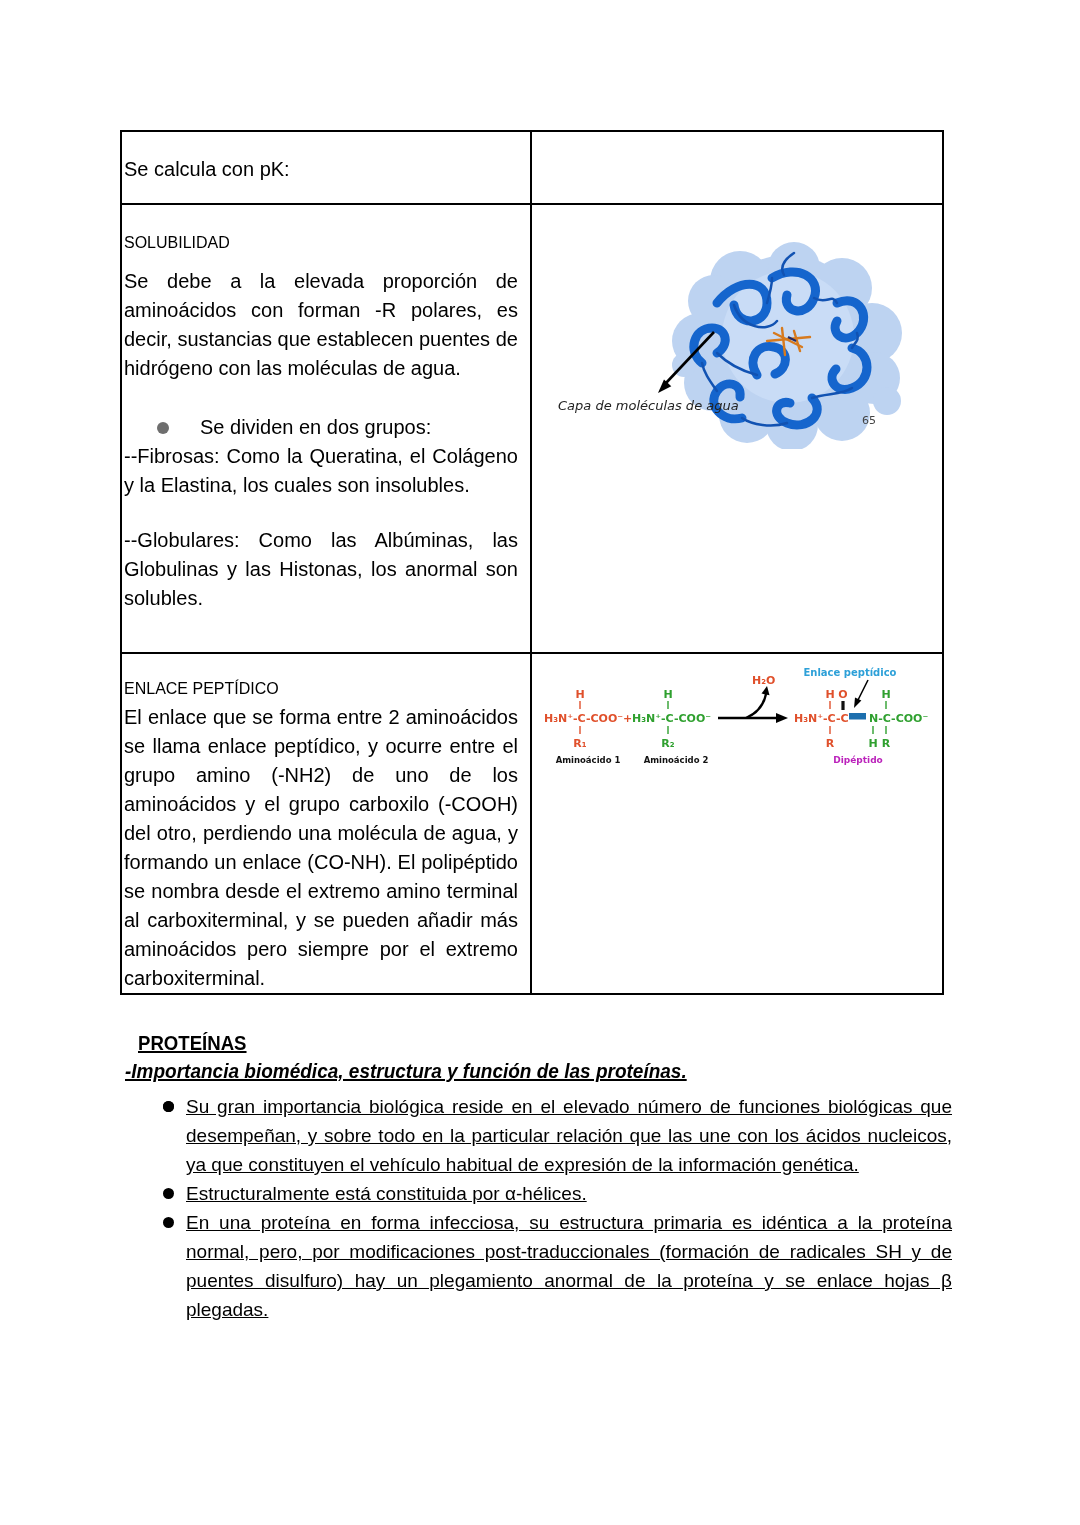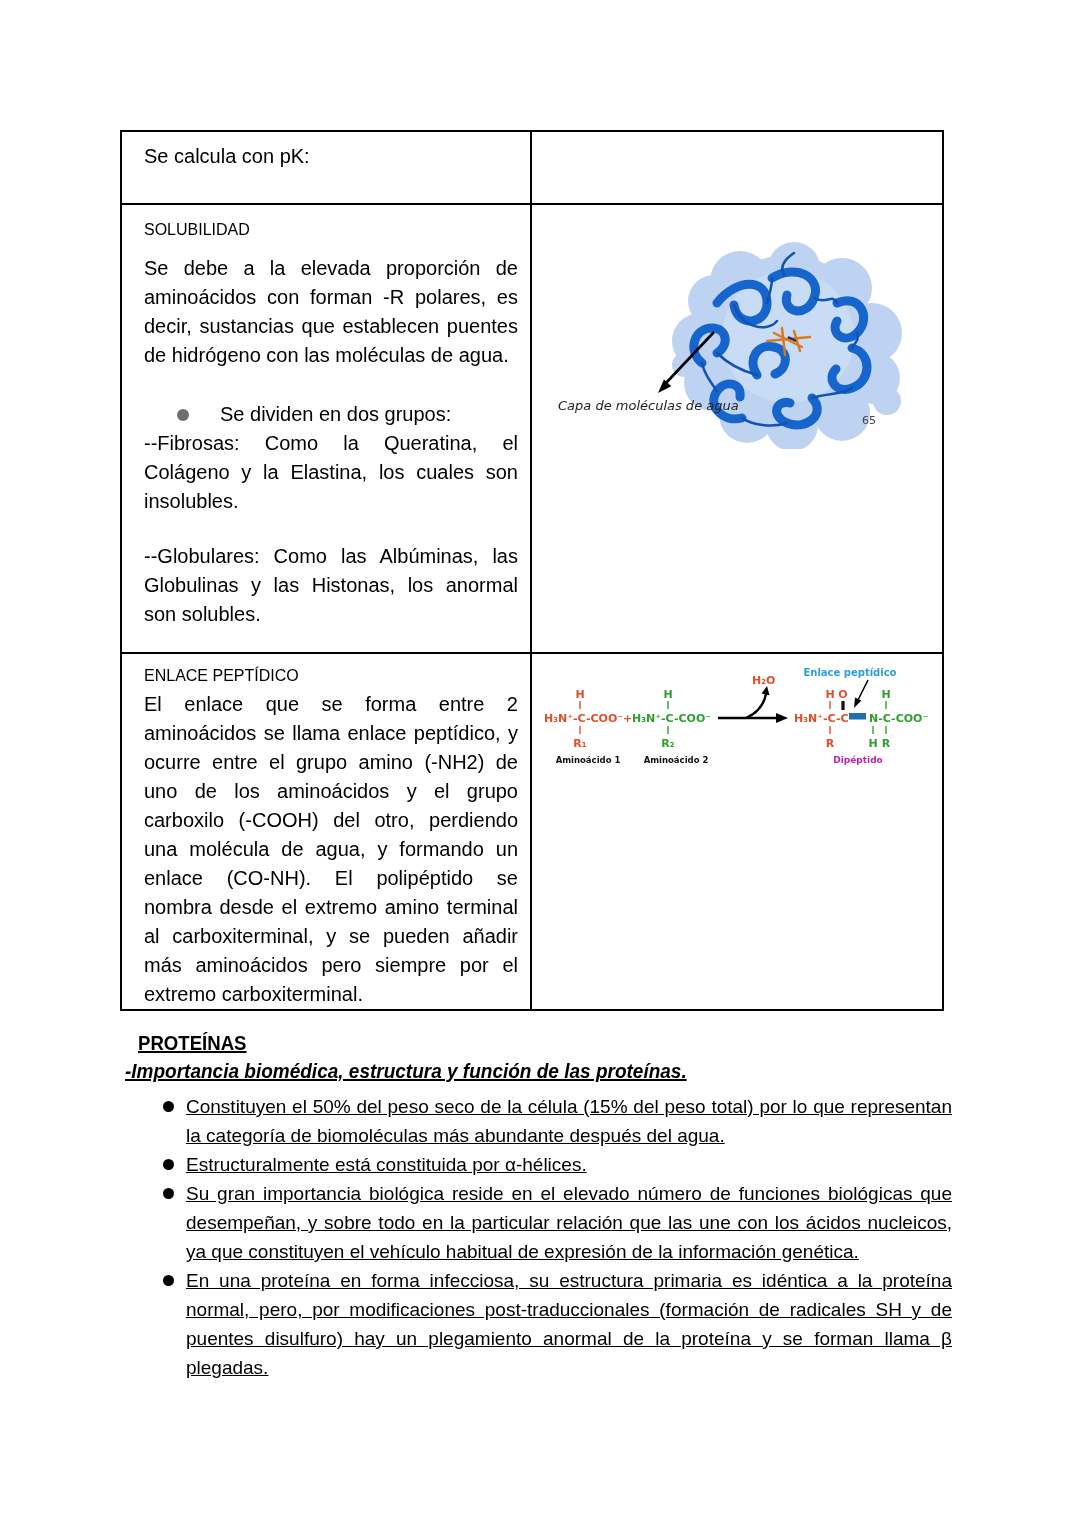--- a/index.html
+++ b/index.html
@@ -13,21 +13,21 @@
     table-layout:fixed;width:822px;
   }
   table.doc td{
     border:2px solid #000;vertical-align:top;padding:0;overflow:hidden;
   }
   td.c-left{width:408px;}
   td.c-right{width:410px;position:relative;}
   tr.r1 td{height:71px;}
   tr.r2 td{height:447px;}
   tr.r3 td{height:330px;}
-  .cellpad{padding:10px 12px 0 22px;}
+  .cellpad{padding:10px 12px 0 2px;margin-top:13px;}
   .celltext{font-size:20px;line-height:29px;text-align:justify;}
   .cellheading{font-size:16px;line-height:29px;margin:0 0 10px 0;}
   .para{margin:0;}
   .mt-sm{margin-top:26px;}
   .bullet-line{margin-top:30px;display:flex;align-items:baseline;line-height:29px;font-size:20px;text-align:center;}
   .gray-dot{
     flex:0 0 auto;width:12px;height:12px;border-radius:50%;background:#6e6e6e;
     margin:0 0 0 33px;position:relative;top:0px;align-self:center;
   }
   .bullet-line .bl-text{margin-left:31px;}
@@ -207,20 +207,20 @@
         </svg>
       </td>
     </tr>
   </tbody>
     </table>
 
   <div class="proteins">
     <div class="prot-heading">PROTEÍNAS</div>
     <div class="prot-sub">-Importancia biomédica, estructura y función de las proteínas.</div>
     <ul class="prot-list">
-      <li><span class="dot"></span><span>Constituyen el 50% del peso seco de la célula (15% del peso total) por lo que representan la categoría de biomoléculas más abundante después del agua.</span></li>
+      <li><span class="dot"></span></li>
+      <li><span class="dot"></span><span>Su gran importancia biológica reside en el elevado número de funciones biológicas que desempeñan, y sobre todo en la particular relación que las une con los ácidos nucleicos, ya que constituyen el vehículo habitual de expresión de la información genética.</span></li>
       <li><span class="dot"></span><span>Estructuralmente está constituida por α-hélices.</span></li>
-      <li><span class="dot"></span><span>Su gran importancia biológica reside en el elevado número de funciones biológicas que desempeñan, y sobre todo en la particular relación que las une con los ácidos nucleicos, ya que constituyen el vehículo habitual de expresión de la información genética.</span></li>
-      <li><span class="dot"></span><span>En una proteína en forma infecciosa, su estructura primaria es idéntica a la proteína normal, pero, por modificaciones post-traduccionales (formación de radicales SH y de puentes disulfuro) hay un plegamiento anormal de la proteína y se forman llama β plegadas.</span></li>
+      <li><span class="dot"></span><span>En una proteína en forma infecciosa, su estructura primaria es idéntica a la proteína normal, pero, por modificaciones post-traduccionales (formación de radicales SH y de puentes disulfuro) hay un plegamiento anormal de la proteína y se enlace hojas β plegadas.</span></li>
     </ul>
   </div>
 
 </div>
 
 </body></html>

